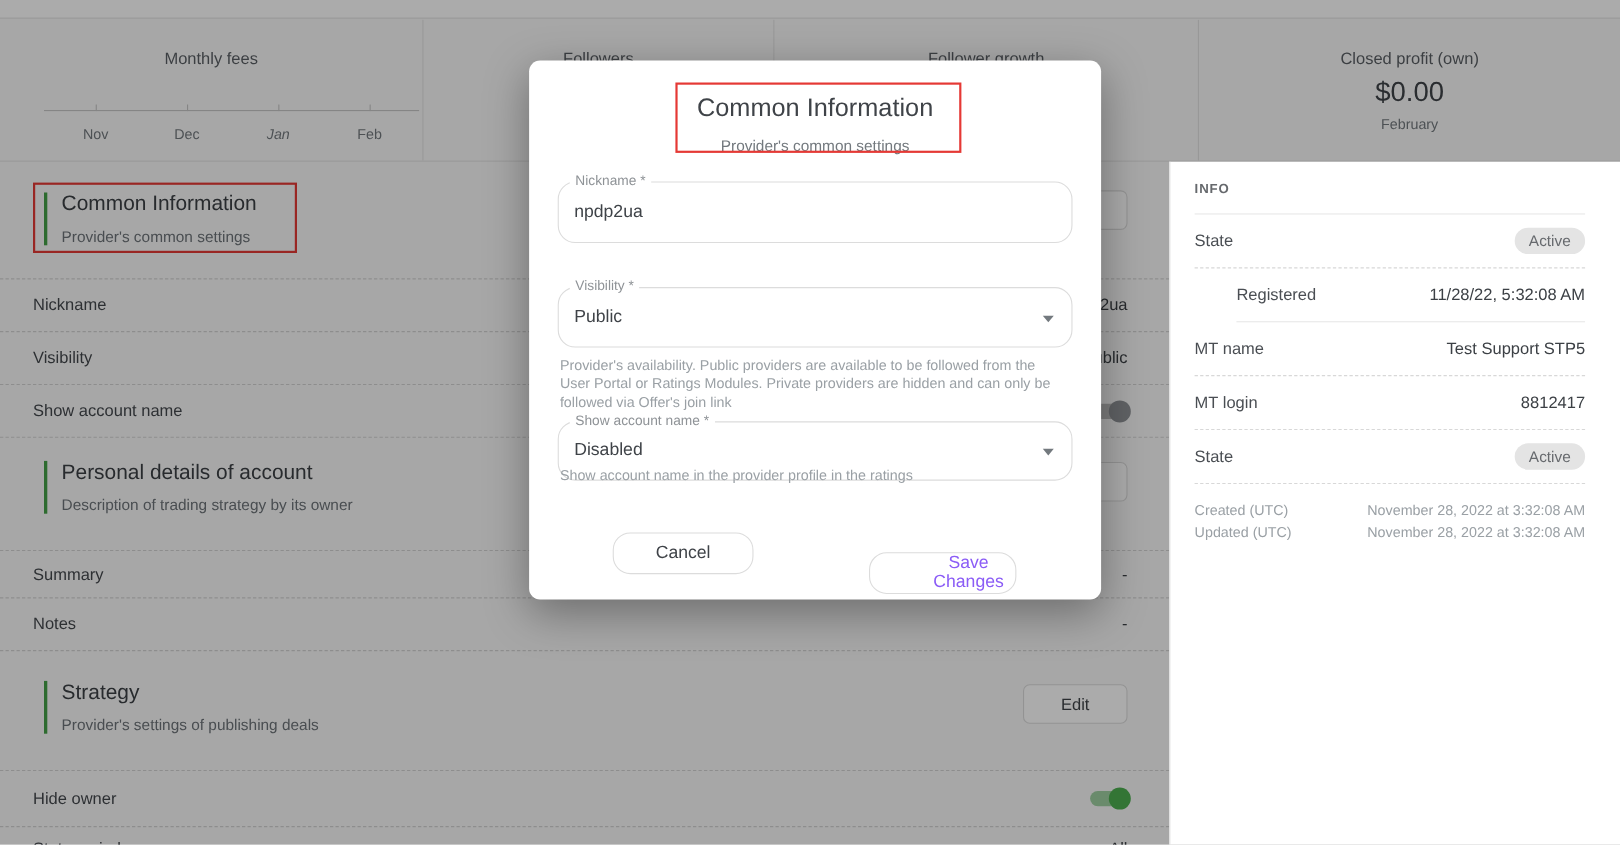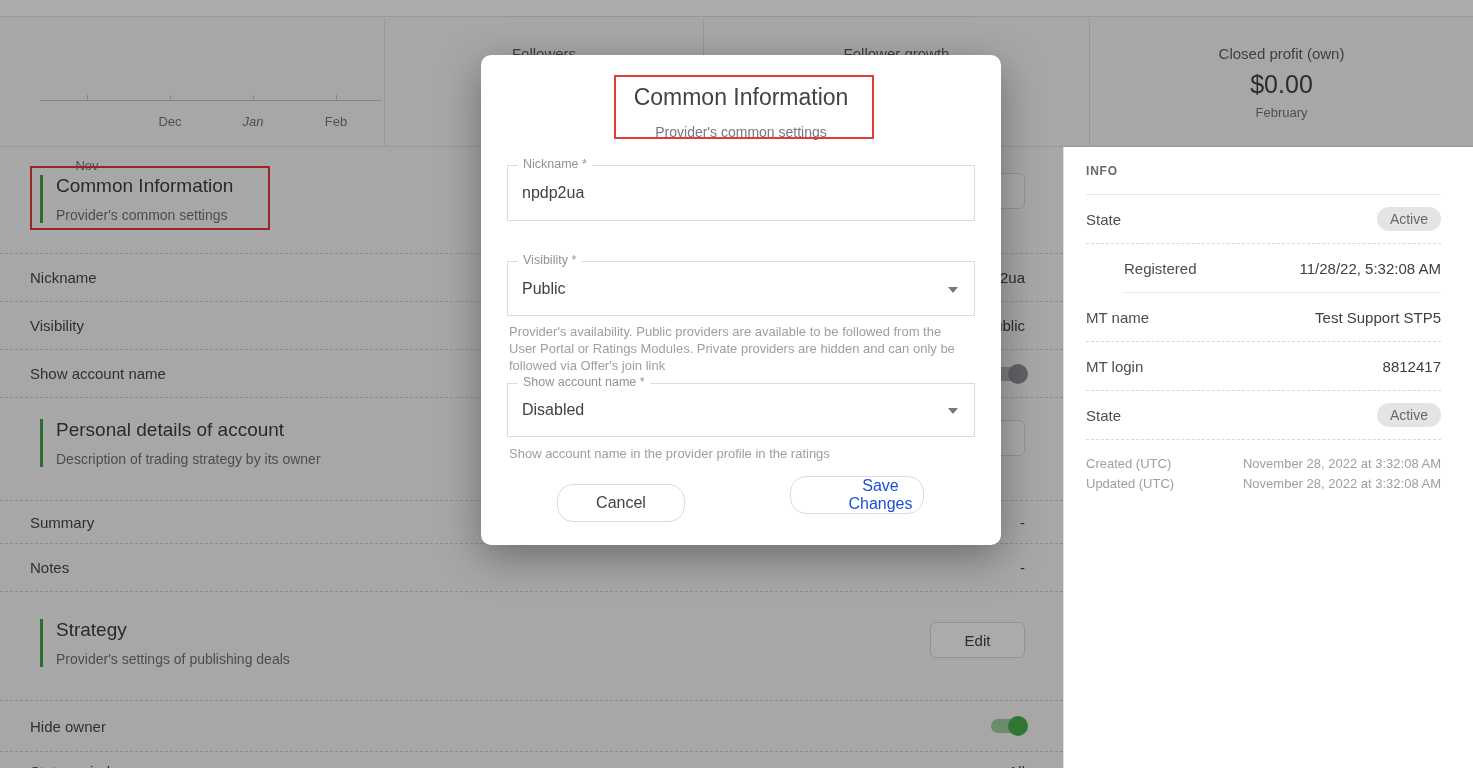--- a/index.html
+++ b/index.html
@@ -60,49 +60,50 @@
   .sb-sub { padding-top:13px; }
   .sb-subrow { display:flex; justify-content:space-between; height:20px; align-items:center; }
   .sb-subrow span { font-size:13px; color:#9aa0a5; }
 
   
   .modal { position:absolute; left:481px; top:55px; width:520px; height:490px; background:#fff; z-index:30;
            border-radius:10px; box-shadow:0 12px 40px rgba(0,0,0,.35); }
   .m-redbox { position:absolute; left:133px; top:20px; width:260px; height:64px; border:2px solid #e53935; }
   .m-title { text-align:center; margin-top:29px; font-size:23px; color:#3f4348; }
   .m-sub { text-align:center; margin-top:13px; font-size:14px; color:#73797e; }
-  .fld { position:absolute; left:26px; width:468px; border:1px solid #dcdcdc; border-radius:0;
+  .fld { position:absolute; left:26px; width:468px; border:1px solid #dcdcdc; border-radius:16px;
          background:#fff; display:flex; align-items:center; padding:0 14px; cursor:text; }
   .fld .flabel { position:absolute; top:-9px; left:10px; background:#fff; padding:0 5px;
                  font-size:12.5px; color:#8f9397; }
   .fld .fval { font-size:16px; color:#3f4348; }
   .fld .arrow { position:absolute; right:16px; top:50%; margin-top:-2px; width:0; height:0;
                 border-left:5px solid transparent; border-right:5px solid transparent; border-top:6px solid #73797e; }
   .helper { position:absolute; left:28px; width:452px; font-size:13px; color:#9aa0a5; line-height:17px; }
   .m-btn { position:absolute; height:38px; background:#fff; border:1px solid #dcdcdc; border-radius:16px;
            font-size:16px; font-family:inherit; cursor:pointer; }
   .m-cancel { left:76px; top:429px; width:128px; color:#3f4348; }
-  .m-save { left:309px; top:421px; width:134px; color:#1d4ed8;padding-left:47px; }
+  .m-save { left:309px; top:447px; width:134px; color:#8b5cf6;padding-left:47px; }
 </style>
 </head>
 <body>
 
 <div class="page">
 
   <div class="topbar"></div>
 
   <div class="cards">
     <div class="card" style="width:385px;">
+      <div class="card-title">Monthly fees</div>
       <div class="axis">
         <span class="tick" style="left:47px;"></span>
         <span class="tick" style="left:130px;"></span>
         <span class="tick" style="left:213px;"></span>
         <span class="tick" style="left:296px;"></span>
       </div>
-      <span class="xlab" style="left:87px;margin-top:44px;">Nov</span>
+      <span class="xlab" style="left:87px;">Nov</span>
       <span class="xlab" style="left:170px;">Dec</span>
       <span class="xlab" style="left:253px;font-style:italic;">Jan</span>
       <span class="xlab" style="left:336px;">Feb</span>
     </div>
     <div class="card" style="width:319px;">
       <div class="card-title">Followers</div>
     </div>
     <div class="card" style="width:386px;">
       <div class="card-title">Follower growth</div>
     </div>
@@ -227,19 +228,19 @@
       <span class="fval">Public</span>
       <span class="arrow"></span>
     </div>
     <div class="helper" style="top:268px;">Provider's availability. Public providers are available to be followed from the User Portal or Ratings Modules. Private providers are hidden and can only be followed via Offer's join link</div>
 
     <div class="fld" style="top:328px; height:54px;">
       <span class="flabel">Show account name *</span>
       <span class="fval">Disabled</span>
       <span class="arrow"></span>
     </div>
-    <div class="helper" style="top:390px;">Show account name in the provider profile in the ratings</div>
+    <div class="helper" style="top:368px;">Show account name in the provider profile in the ratings</div>
 
     <button class="m-btn m-cancel">Cancel</button>
     <button class="m-btn m-save">Save Changes</button>
   </div>
 
 </div>
 
 </body></html>

